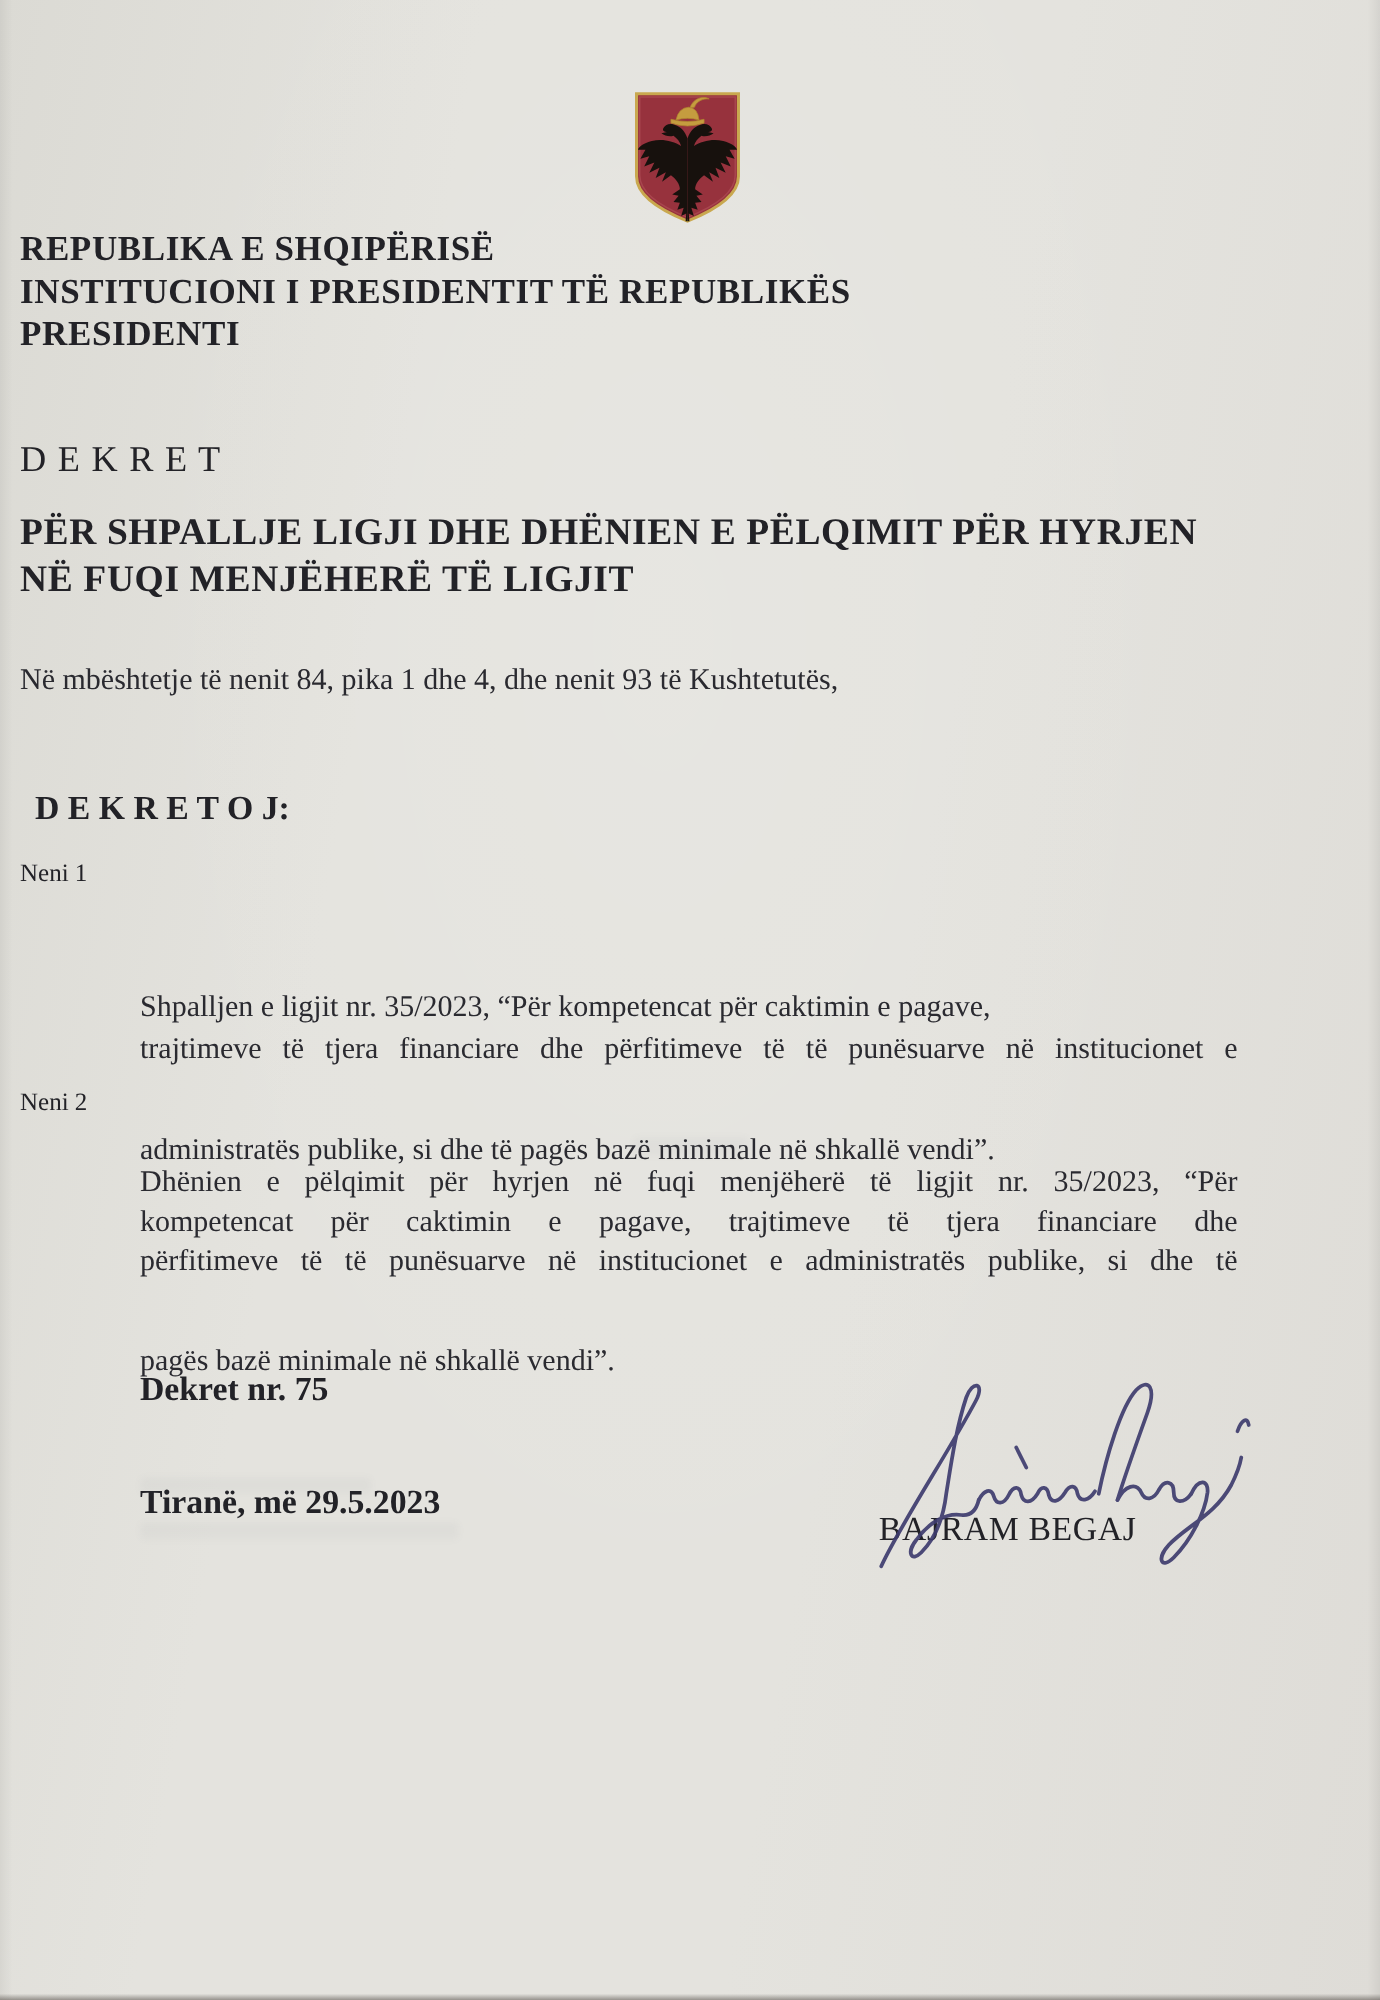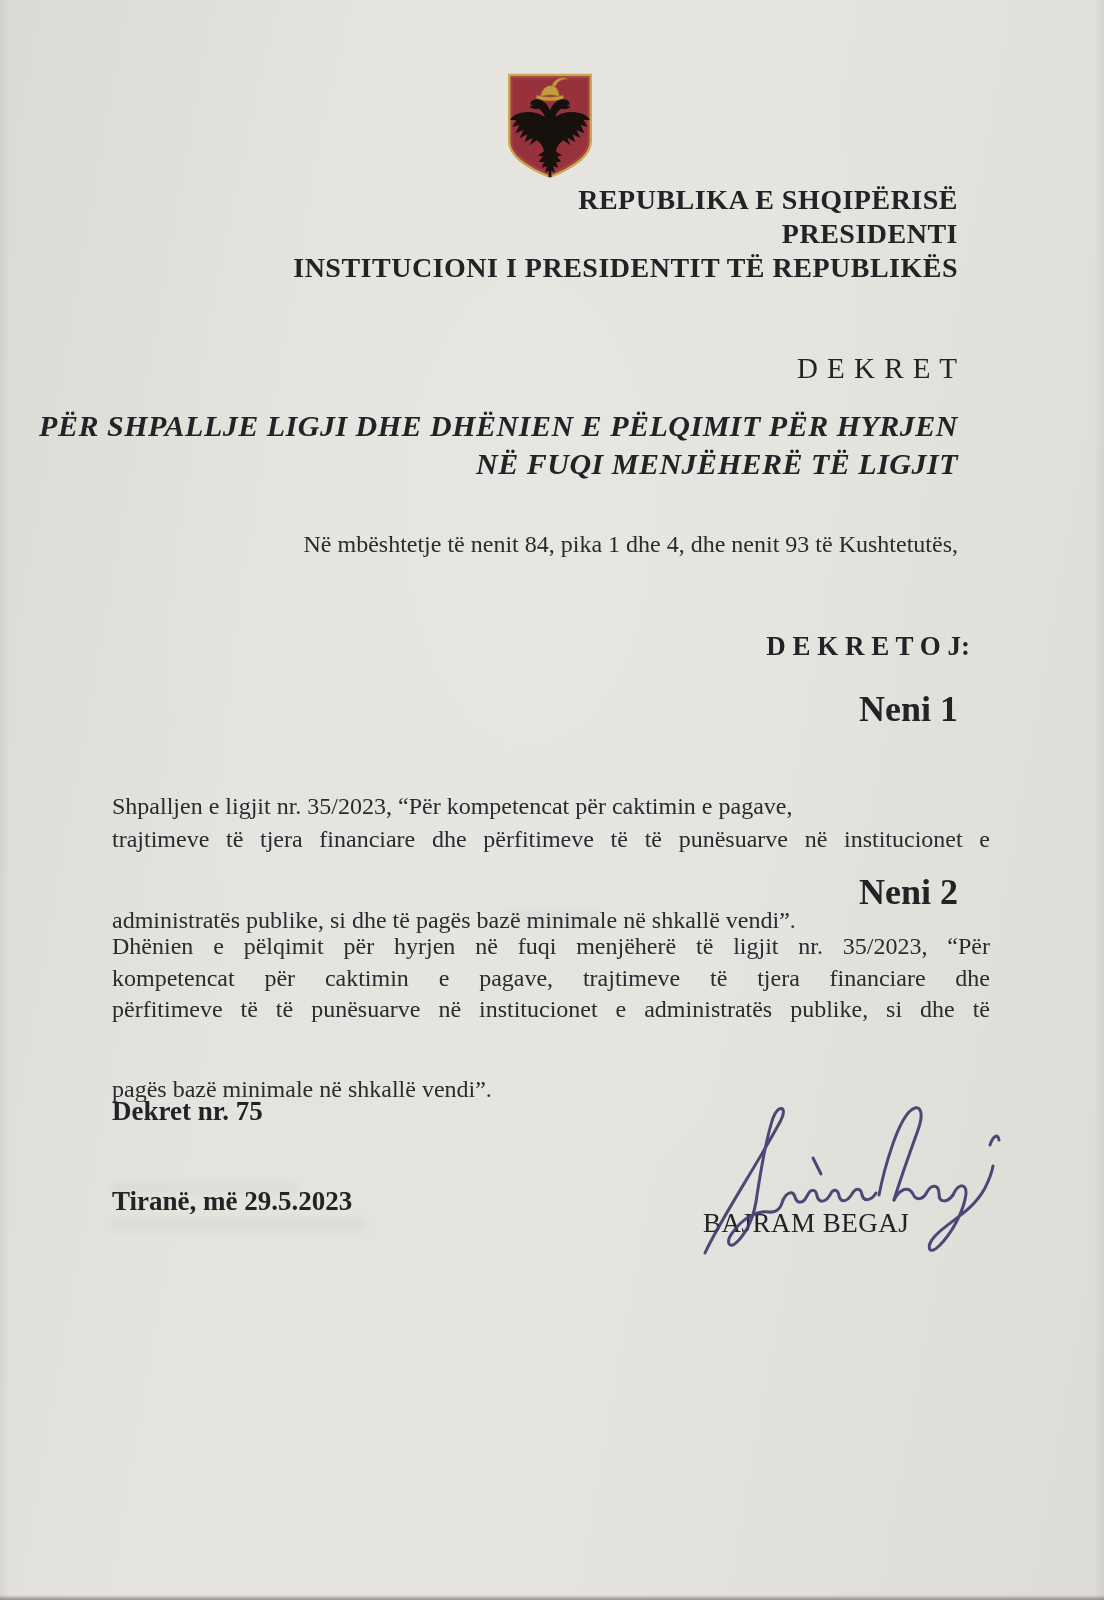--- a/index.html
+++ b/index.html
@@ -6,27 +6,27 @@
   .photo{
     position:relative;width:1104px;height:1600px;overflow:hidden;
     background:
       radial-gradient(ellipse at 48% 32%, rgba(255,255,255,0.10), rgba(0,0,0,0) 55%),
       linear-gradient(100deg,#dbdad4 0%, #e4e3de 28%, #e4e3de 62%, #dedcd7 100%),
       #e2e1dc;
     font-family:"Liberation Serif","DejaVu Serif",serif;
     color:#26262b;
   }
   .abs{position:absolute;}
-  .ctr{left:0;width:958px;text-align:right;}
+  .ctr{left:16px;width:958px;text-align:left;}
   .hdr{font-weight:bold;font-size:28px;line-height:34px;letter-spacing:0.5px;color:#222227;}
   .kicker{font-weight:normal;font-size:29px;letter-spacing:1px;color:#222227;}
-  .title{font-weight:bold;font-size:30px;line-height:38px;letter-spacing:0.5px;color:#222227;font-style:italic;}
+  .title{font-weight:bold;font-size:30px;line-height:38px;letter-spacing:0.5px;color:#222227;}
   .preamble{font-size:24px;color:#2a2a30;}
   .enact{font-weight:bold;font-size:27px;color:#222227;}
-  .article-h{font-weight:bold;font-size:36px;color:#222227;}
+  .article-h{font-weight:normal;font-size:20px;color:#222227;}
   .body-par{left:112px;width:878px;font-size:24px;line-height:33px;color:#2a2a30;}
   .p2{line-height:31.5px;}
   .jline{text-align:justify;text-align-last:justify;}
   .nline{text-align:left;white-space:nowrap;margin-top:48px;}
   .foot{left:112px;font-weight:bold;font-size:27px;color:#222227;}
   .signer{font-weight:normal;font-size:27px;letter-spacing:0.5px;color:#222227;text-align:left;}
   .smudge{position:absolute;background:linear-gradient(180deg,rgba(90,95,110,0.35),rgba(90,95,110,0.25));filter:blur(3px);opacity:0.14;border-radius:3px;}
   .edge-bottom{position:absolute;left:0;right:0;bottom:0;height:5px;
     background:linear-gradient(180deg,rgba(0,0,0,0) 0%,rgba(55,48,42,0.45) 100%);}
   .edge-side{position:absolute;top:0;bottom:0;width:10px;}
@@ -58,22 +58,22 @@
                  C35,70 38,74 38,78
                  L32,82 L37,83 L33,88 L38,88.5
                  L36,94 L41,92.5 L39,99 L43,97 L42.5,103 L44,103 Z"></path>
       </g>
       <use href="#eagle-half" transform="translate(88,0) scale(-1,1)"></use>
     </g>
   </svg>
 
   <div class="abs ctr hdr" style="top:183px;">
     <div>REPUBLIKA E SHQIPËRISË</div>
+    <div>INSTITUCIONI I PRESIDENTIT TË REPUBLIKËS</div>
     <div>PRESIDENTI</div>
-    <div>INSTITUCIONI I PRESIDENTIT TË REPUBLIKËS</div>
   </div>
 
   <div class="abs ctr kicker" style="top:352px;">D E K R E T</div>
 
   <div class="abs ctr title" style="top:407px;">
     <div>PËR SHPALLJE LIGJI DHE DHËNIEN E PËLQIMIT PËR HYRJEN</div>
     <div>NË FUQI MENJËHERË TË LIGJIT</div>
   </div>
 
   <div class="abs ctr preamble" style="top:531px;">Në mbështetje të nenit 84, pika 1 dhe 4, dhe nenit 93 të Kushtetutës,</div>

